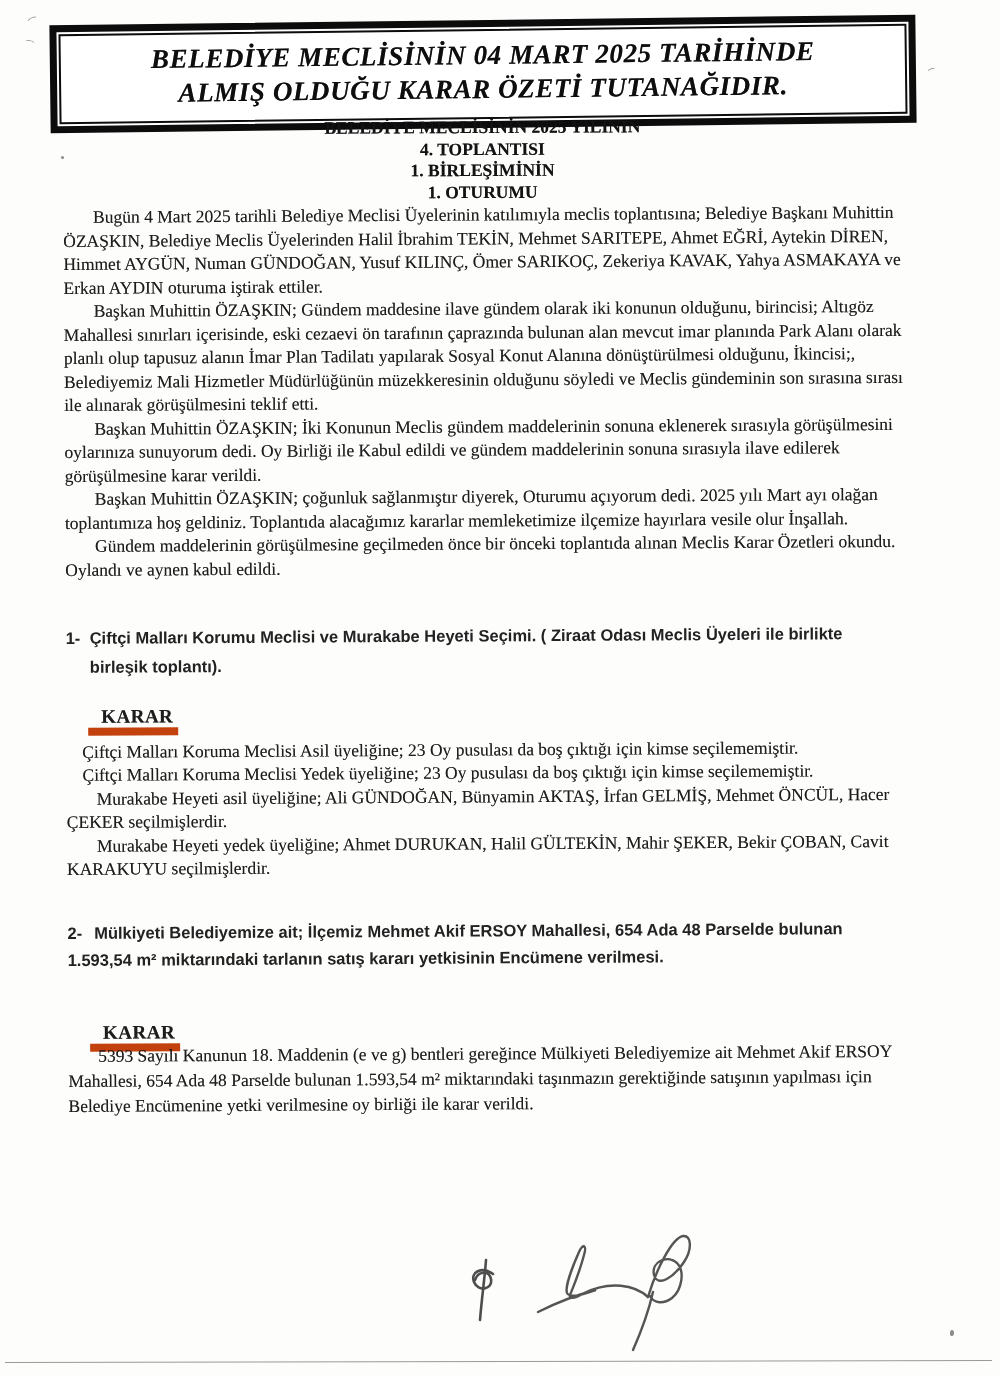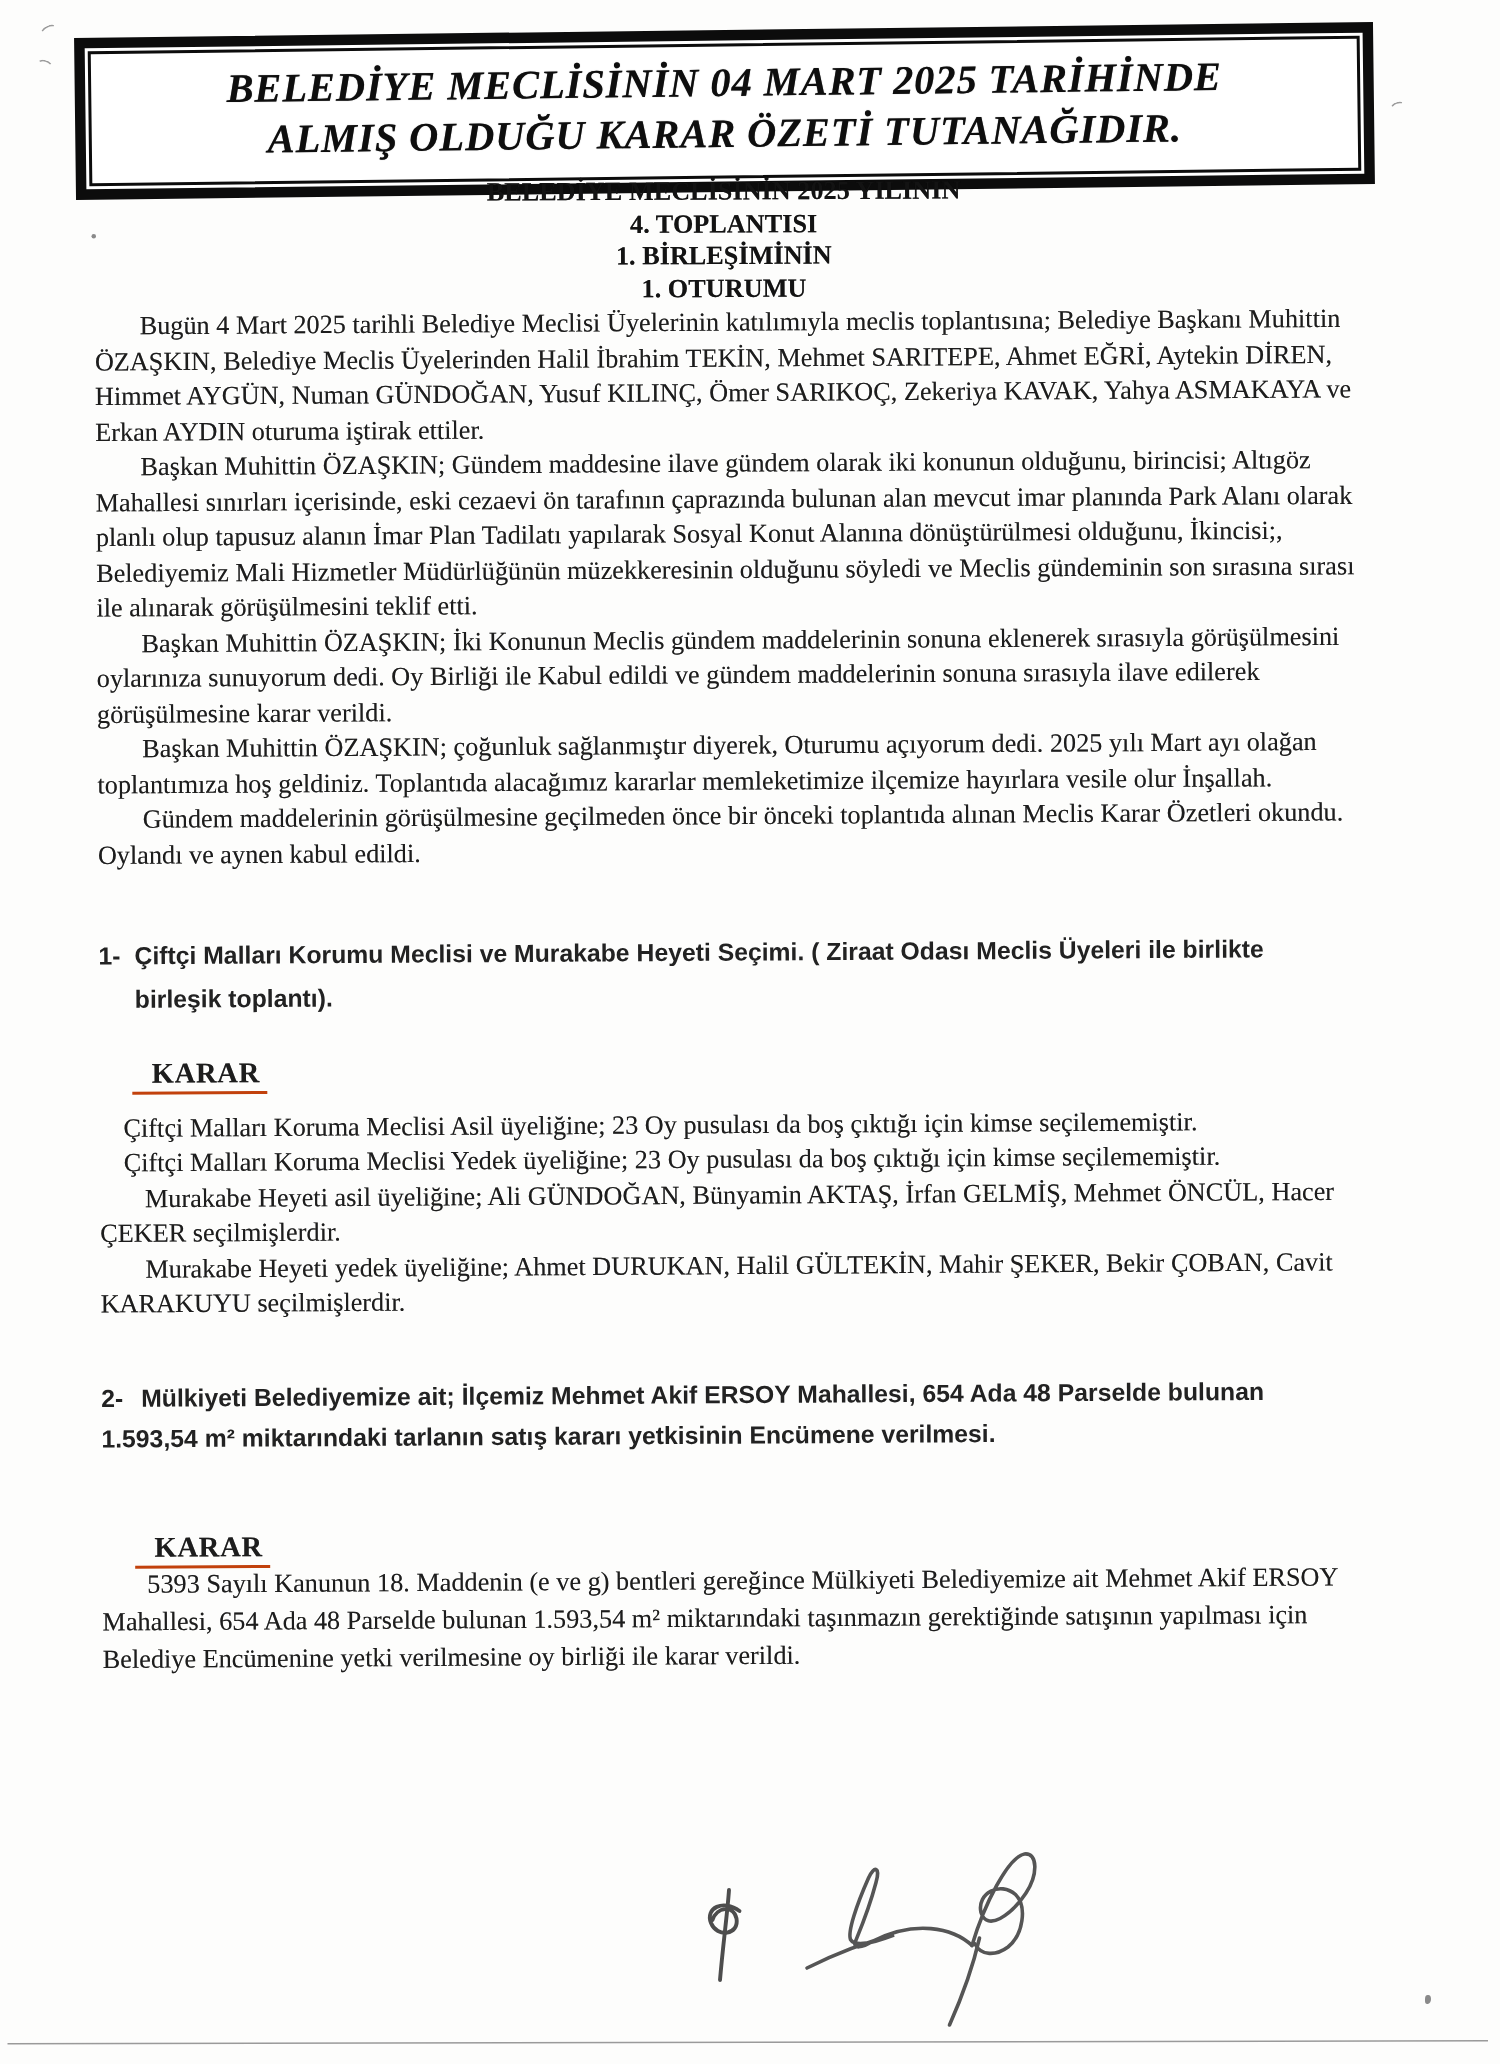--- a/index.html
+++ b/index.html
@@ -60,21 +60,21 @@
   .agenda-item-block{
     margin-top:38px;
     font-family:"Liberation Sans", sans-serif;font-weight:bold;
     font-size:16.5px;line-height:27px;color:#222;
     padding-right:50px;text-shadow:none;
   }
   .agenda-item-block .num{margin-right:12px;}
 
   .karar{margin-top:23px;margin-left:22px;font-weight:bold;font-size:19px;}
   .karar .karar-text{
-    border-bottom:2px solid #c2410c;
+    border-bottom:8px solid #c2410c;
     padding:0 5px 1px 13px;letter-spacing:.5px;
   }
   .karar-2{margin-top:47px;}
 
   .karar-body{margin-top:12px;}
   .karar-body p{margin:0;}
   .indent-sm{text-indent:16px;}
   .indent-md{text-indent:30px;}
   .karar2-body{margin-top:13px;line-height:25px;}
 

